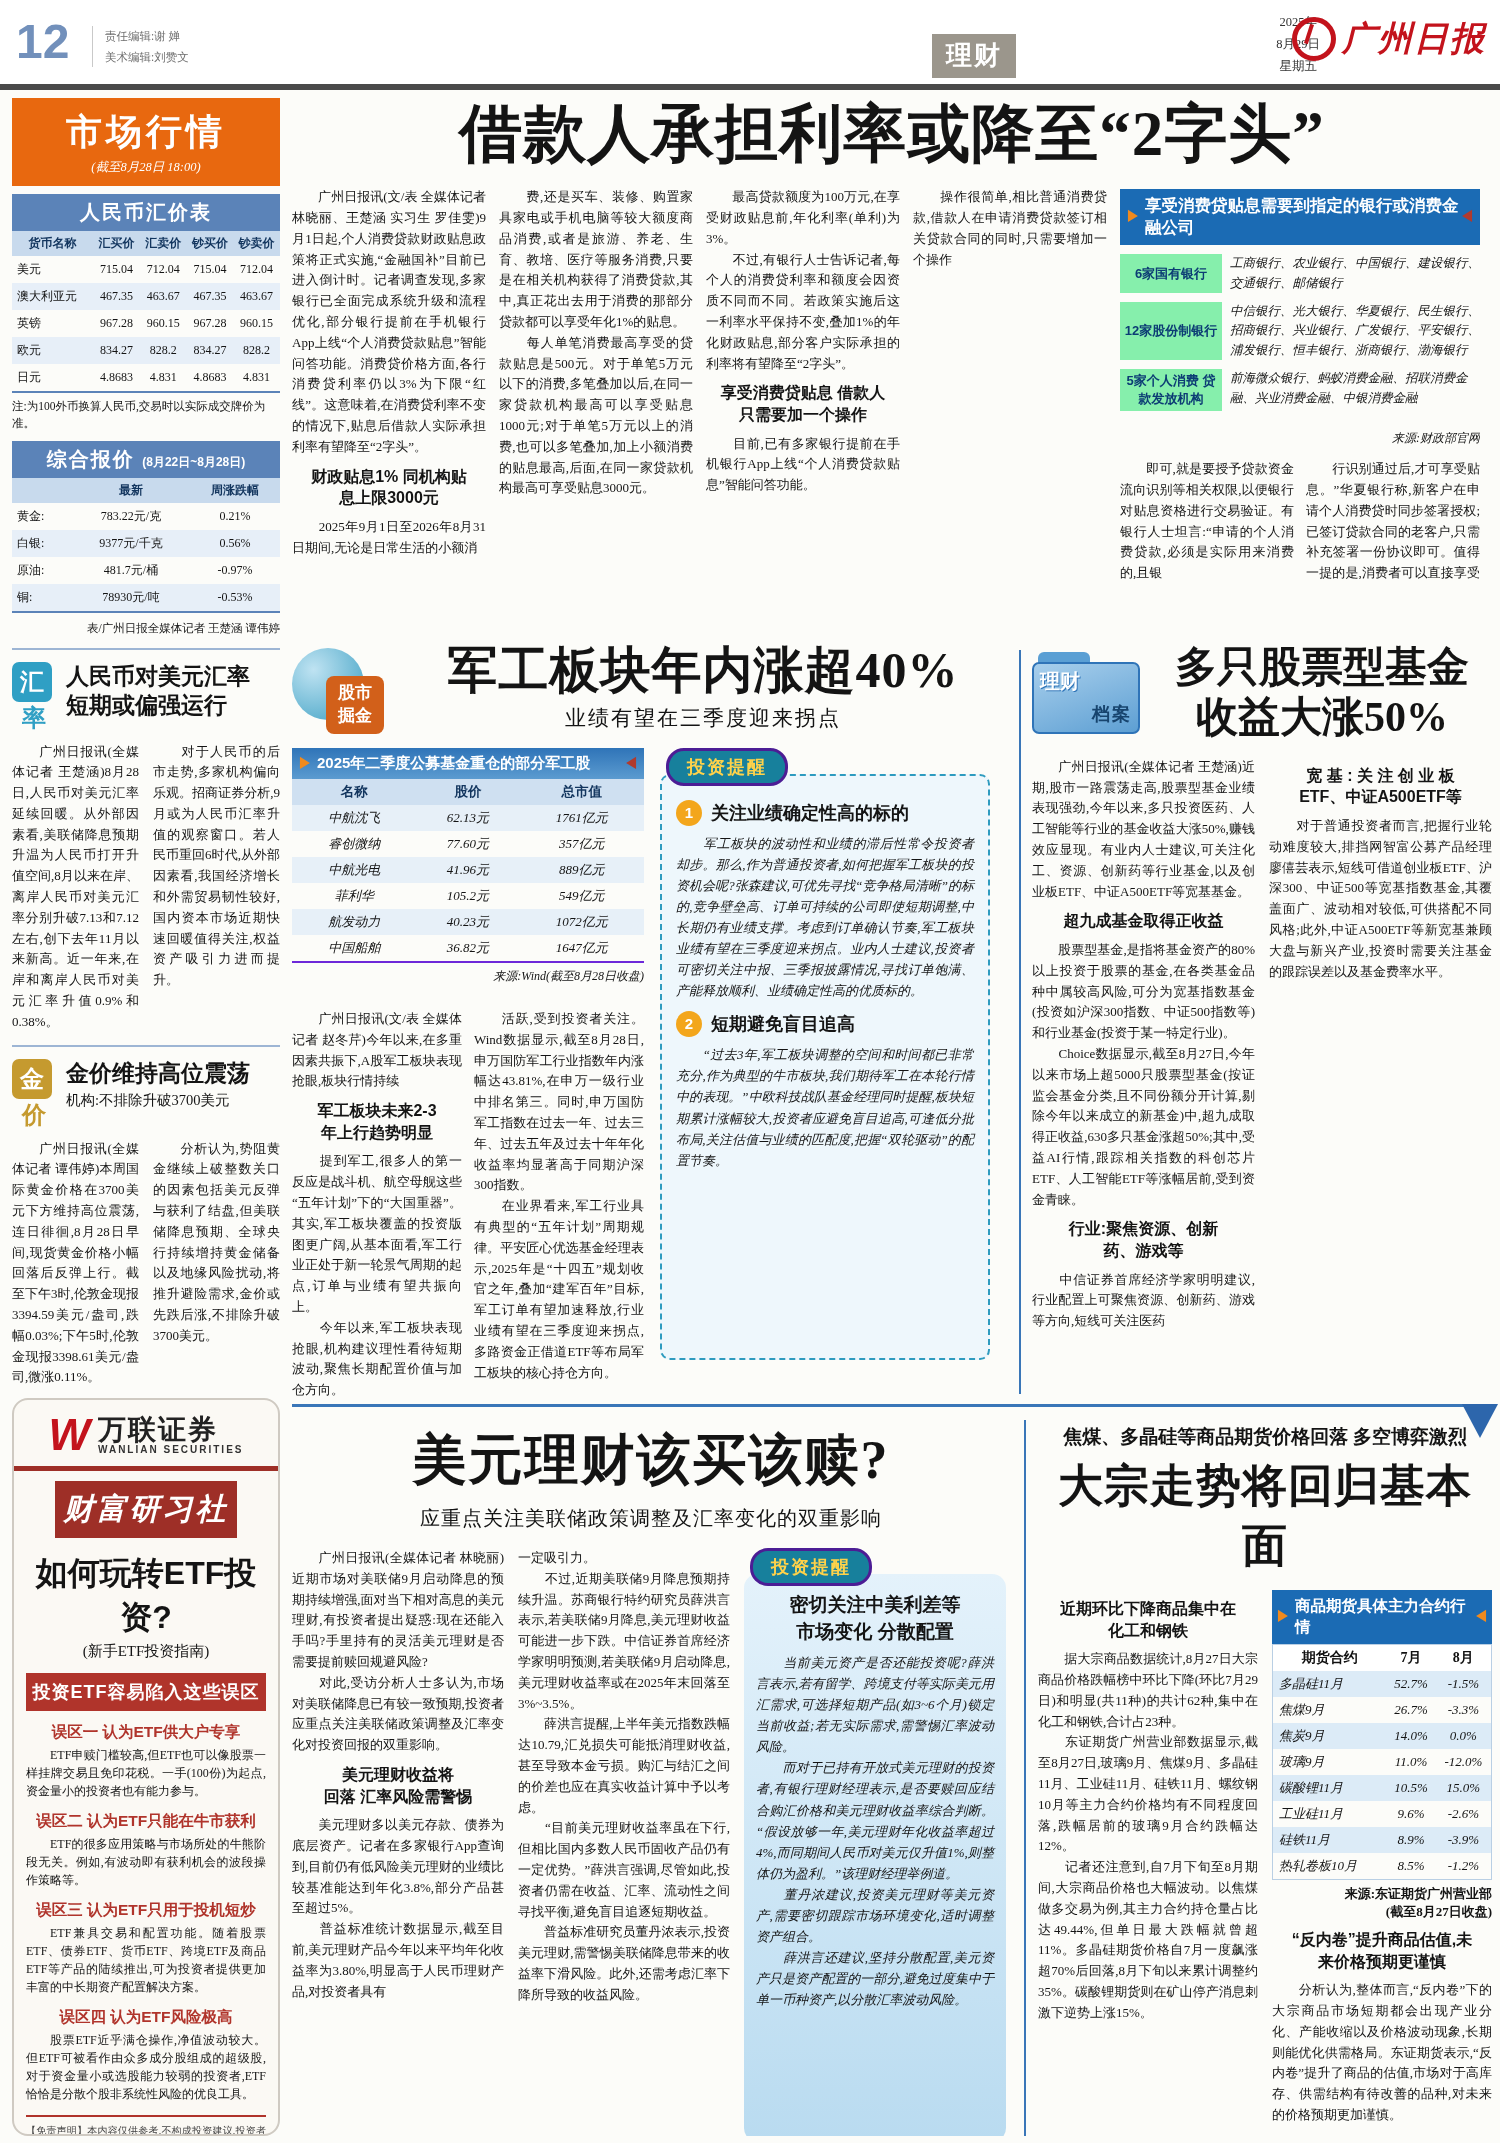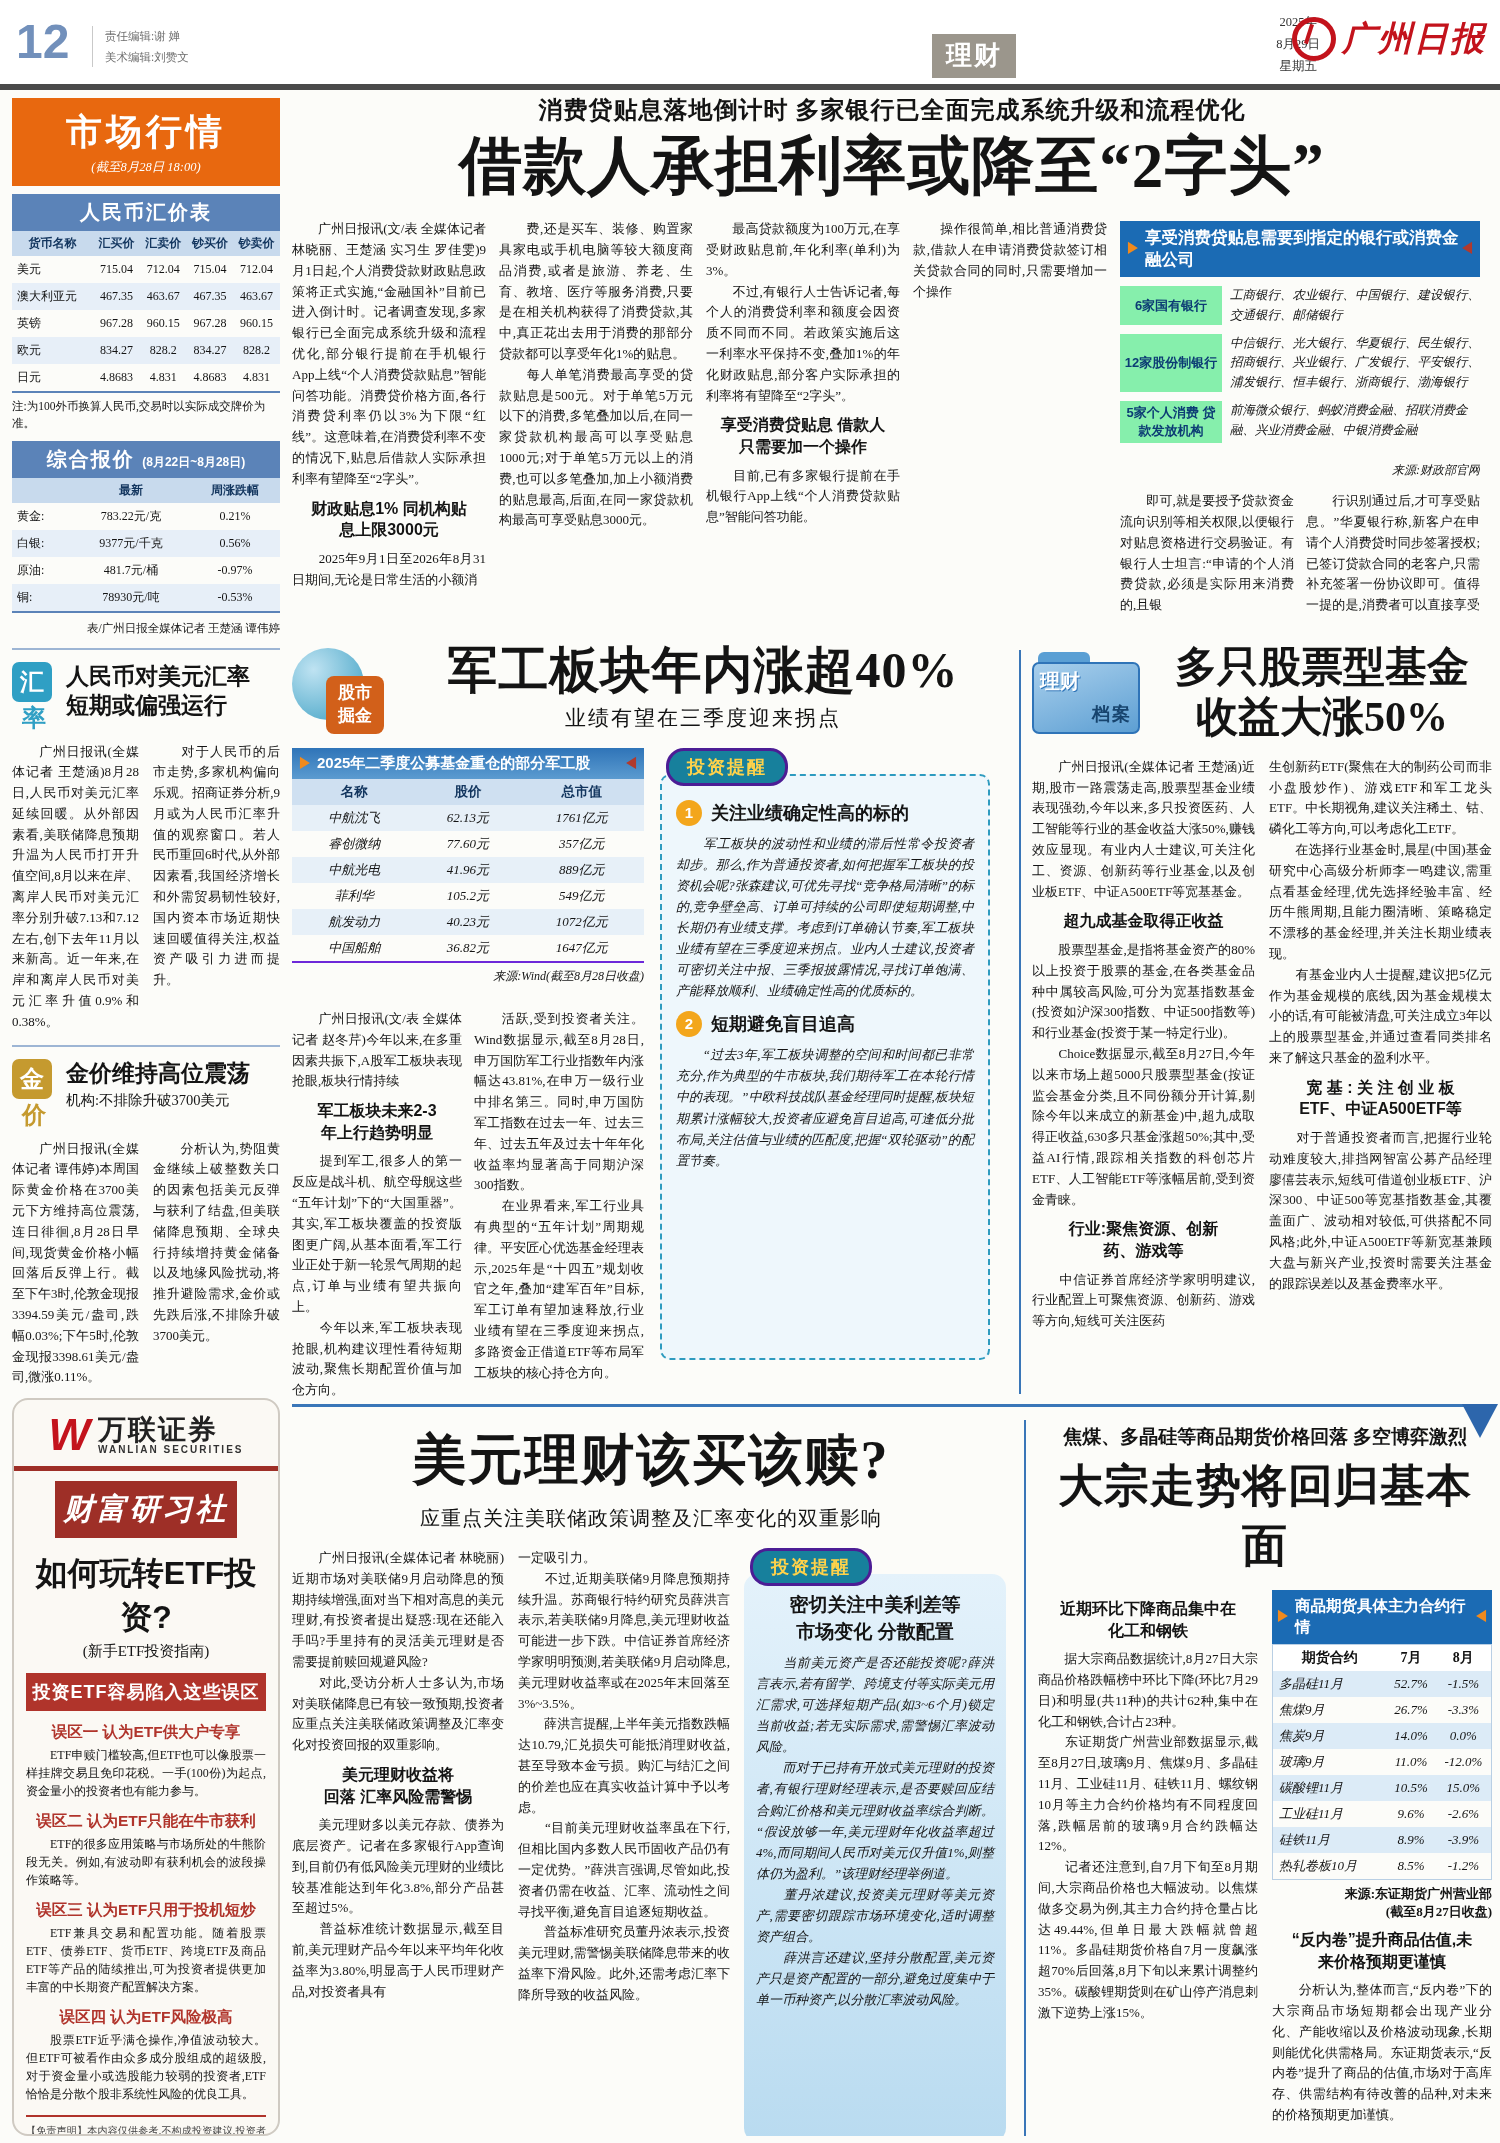--- a/index.html
+++ b/index.html
@@ -342,21 +342,20 @@
     <div class="adit">误区二 认为ETF只能在牛市获利</div>
     <div class="adp">ETF的很多应用策略与市场所处的牛熊阶段无关。例如,有波动即有获利机会的波段操作策略等。</div>
     <div class="adit">误区三 认为ETF只用于投机短炒</div>
     <div class="adp">ETF兼具交易和配置功能。随着股票ETF、债券ETF、货币ETF、跨境ETF及商品ETF等产品的陆续推出,可为投资者提供更加丰富的中长期资产配置解决方案。</div>
     <div class="adit">误区四 认为ETF风险极高</div>
     <div class="adp">股票ETF近乎满仓操作,净值波动较大。但ETF可被看作由众多成分股组成的超级股,对于资金量小或选股能力较弱的投资者,ETF恰恰是分散个股非系统性风险的优良工具。</div>
     <div class="addis">【免责声明】本内容仅供参考,不构成投资建议,投资者据此投资,风险自担。我们力求本材料信息准确可靠,但对这些信息的准确性或完整性不作保证,亦不对因使用该信息而引发的损失承担任何责任。请投资者谨慎选择与自身风险承受能力及投资目标等相匹配的产品及服务。投资有风险,入市需谨慎。</div>
   </section>
 
   <section class="loan">
-    <div class="kicker">消费贷贴息落地倒计时  多家银行已全面完成系统升级和流程优化</div>
     <div class="headline1">借款人承担利率或降至“2字头”</div>
     <div class="loancols">
       <div class="lcol">
         <div class="bt">　　广州日报讯(文/表 全媒体记者 林晓丽、王楚涵 实习生 罗佳雯)9月1日起,个人消费贷款财政贴息政策将正式实施,“金融国补”目前已进入倒计时。记者调查发现,多家银行已全面完成系统升级和流程优化,部分银行提前在手机银行App上线“个人消费贷款贴息”智能问答功能。消费贷价格方面,各行消费贷利率仍以3%为下限“红线”。这意味着,在消费贷利率不变的情况下,贴息后借款人实际承担利率有望降至“2字头”。</div>
         <div class="ih">财政贴息1% 同机构贴
 息上限3000元</div>
         <div class="bt">　　2025年9月1日至2026年8月31日期间,无论是日常生活的小额消</div>
       </div>
       <div class="lcol">
         <div class="bt">　　费,还是买车、装修、购置家具家电或手机电脑等较大额度商品消费,或者是旅游、养老、生育、教培、医疗等服务消费,只要是在相关机构获得了消费贷款,其中,真正花出去用于消费的那部分贷款都可以享受年化1%的贴息。
@@ -514,23 +513,20 @@
       <div class="fcol">
         <div class="bt">　　广州日报讯(全媒体记者 王楚涵)近期,股市一路震荡走高,股票型基金业绩表现强劲,今年以来,多只投资医药、人工智能等行业的基金收益大涨50%,赚钱效应显现。有业内人士建议,可关注化工、资源、创新药等行业基金,以及创业板ETF、中证A500ETF等宽基基金。</div>
         <div class="ih">超九成基金取得正收益</div>
         <div class="bt">　　股票型基金,是指将基金资产的80%以上投资于股票的基金,在各类基金品种中属较高风险,可分为宽基指数基金(投资如沪深300指数、中证500指数等)和行业基金(投资于某一特定行业)。
 　　Choice数据显示,截至8月27日,今年以来市场上超5000只股票型基金(按证监会基金分类,且不同份额分开计算,剔除今年以来成立的新基金)中,超九成取得正收益,630多只基金涨超50%;其中,受益AI行情,跟踪相关指数的科创芯片ETF、人工智能ETF等涨幅居前,受到资金青睐。</div>
         <div class="ih">行业:聚焦资源、创新
 药、游戏等</div>
         <div class="bt">　　中信证券首席经济学家明明建议,行业配置上可聚焦资源、创新药、游戏等方向,短线可关注医药</div>
       </div>
       <div class="fcol">
-        <div class="bt">生创新药ETF(聚焦在大的制药公司而非小盘股炒作)、游戏ETF和军工龙头ETF。中长期视角,建议关注稀土、钴、磷化工等方向,可以考虑化工ETF。
-　　在选择行业基金时,晨星(中国)基金研究中心高级分析师李一鸣建议,需重点看基金经理,优先选择经验丰富、经历牛熊周期,且能力圈清晰、策略稳定不漂移的基金经理,并关注长期业绩表现。
-　　有基金业内人士提醒,建议把5亿元作为基金规模的底线,因为基金规模太小的话,有可能被清盘,可关注成立3年以上的股票型基金,并通过查看同类排名来了解这只基金的盈利水平。</div>
         <div class="ih">宽 基 : 关 注 创 业 板
 ETF、中证A500ETF等</div>
         <div class="bt">　　对于普通投资者而言,把握行业轮动难度较大,排挡网智富公募产品经理廖僖芸表示,短线可借道创业板ETF、沪深300、中证500等宽基指数基金,其覆盖面广、波动相对较低,可供搭配不同风格;此外,中证A500ETF等新宽基兼顾大盘与新兴产业,投资时需要关注基金的跟踪误差以及基金费率水平。</div>
       </div>
     </div>
   </section>
 
   <div class="hline"></div>
   <div class="hcorner"></div>
 

